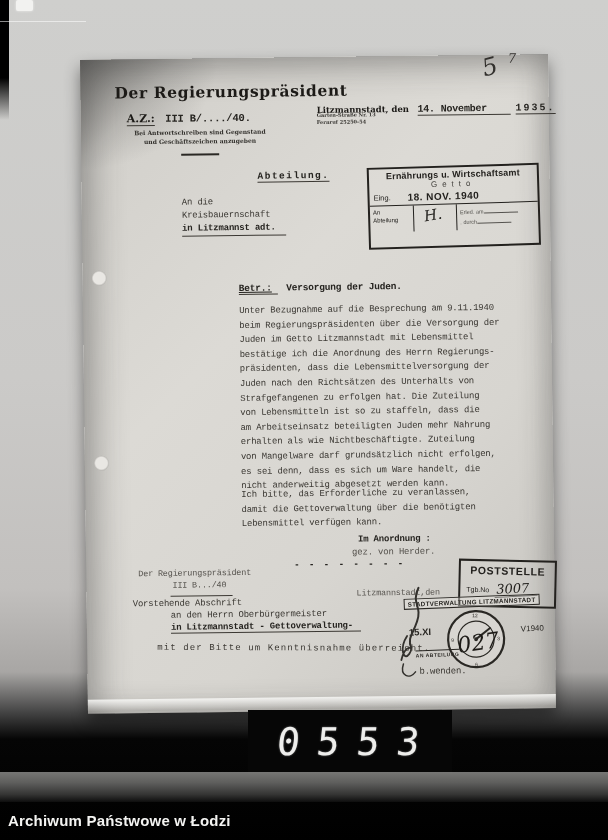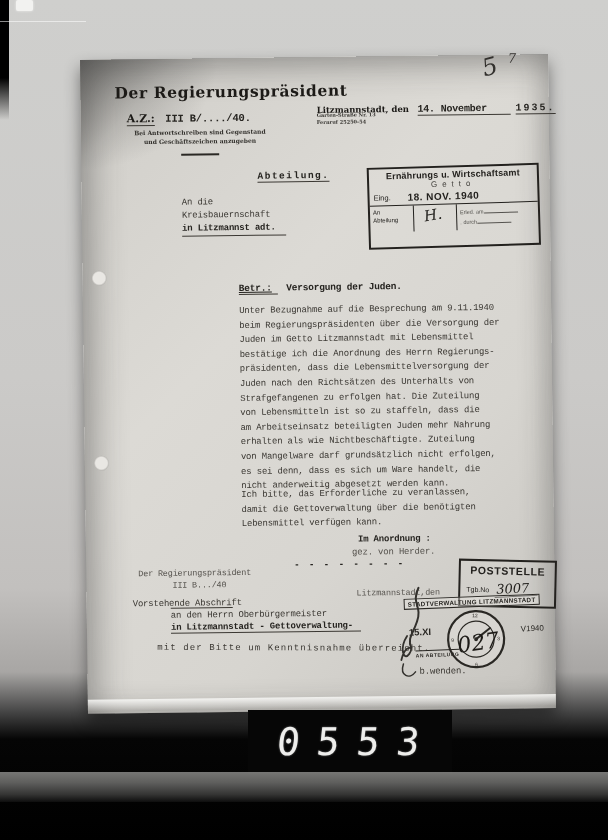--- a/index.html
+++ b/index.html
@@ -172,21 +172,21 @@
       <div>Ich bitte, das Erforderliche zu veranlassen,</div>
       <div>damit die Gettoverwaltung über die benötigten</div>
       <div>Lebensmittel verfügen kann.</div>
     </div>
 
     <div class="abs type-b" style="left:272px;top:478px;font-size:9px;">Im Anordnung :</div>
     <div class="abs type" style="left:266px;top:491px;font-size:9px;color:#55524d;">gez. von Herder.</div>
     <div class="abs type-b" style="left:208px;top:503px;font-size:9px;letter-spacing:2px;">- - - - - - - -</div>
 
     <div class="abs type" style="left:52px;top:510px;font-size:8.5px;color:#56534e;">Der Regierungspräsident</div>
-    <div class="abs type u" style="left:84px;top:522px;font-size:8.5px;color:#56534e;padding:0 6px 17px 2px;">III B.../40</div>
+    <div class="abs type u" style="left:84px;top:522px;font-size:8.5px;color:#56534e;padding:0 6px 5px 2px;">III B.../40</div>
     <div class="abs type" style="left:270px;top:532px;font-size:8.5px;color:#5a5752;">Litzmannstadt,den</div>
 
     <div class="abs type" style="left:46px;top:540px;font-size:9px;">Vorstehende Abschrift</div>
     <div class="abs type" style="left:84px;top:552px;font-size:9px;">an den Herrn Oberbürgermeister</div>
     <div class="abs type-b u" style="left:84px;top:564px;font-size:9px;padding-right:8px;">in Litzmannstadt - Gettoverwaltung-</div>
     <div class="abs type" style="left:70px;top:586px;font-size:9px;letter-spacing:1.1px;transform:rotate(0.9deg);">mit der Bitte um Kenntnisnahme überreicht.</div>
     <div class="abs type" style="left:332px;top:611px;font-size:9px;">b.wenden.</div>
 
     <div class="pstamp">
       <div class="pt">POSTSTELLE</div>
@@ -220,13 +220,14 @@
       <path d="M30 4 C 22 20, 34 22, 28 38 C 24 50, 18 54, 22 64" fill="none" stroke="#33312d" stroke-width="2" stroke-linecap="round"></path>
       <path d="M18 52 C 10 64, 14 78, 20 70 C 26 62, 16 60, 12 76" fill="none" stroke="#33312d" stroke-width="1.8" stroke-linecap="round"></path>
       <path d="M14 80 C 10 92, 20 96, 26 88" fill="none" stroke="#33312d" stroke-width="1.5" stroke-linecap="round"></path>
     </svg>
   </div>
 
   <div class="counter-box">
     <span class="counter-digits">0553</span>
   </div>
   <div class="roller"></div>
+  <div class="archive-label">Archiwum Państwowe w Łodzi</div>
 </div>
 
 </body></html>

